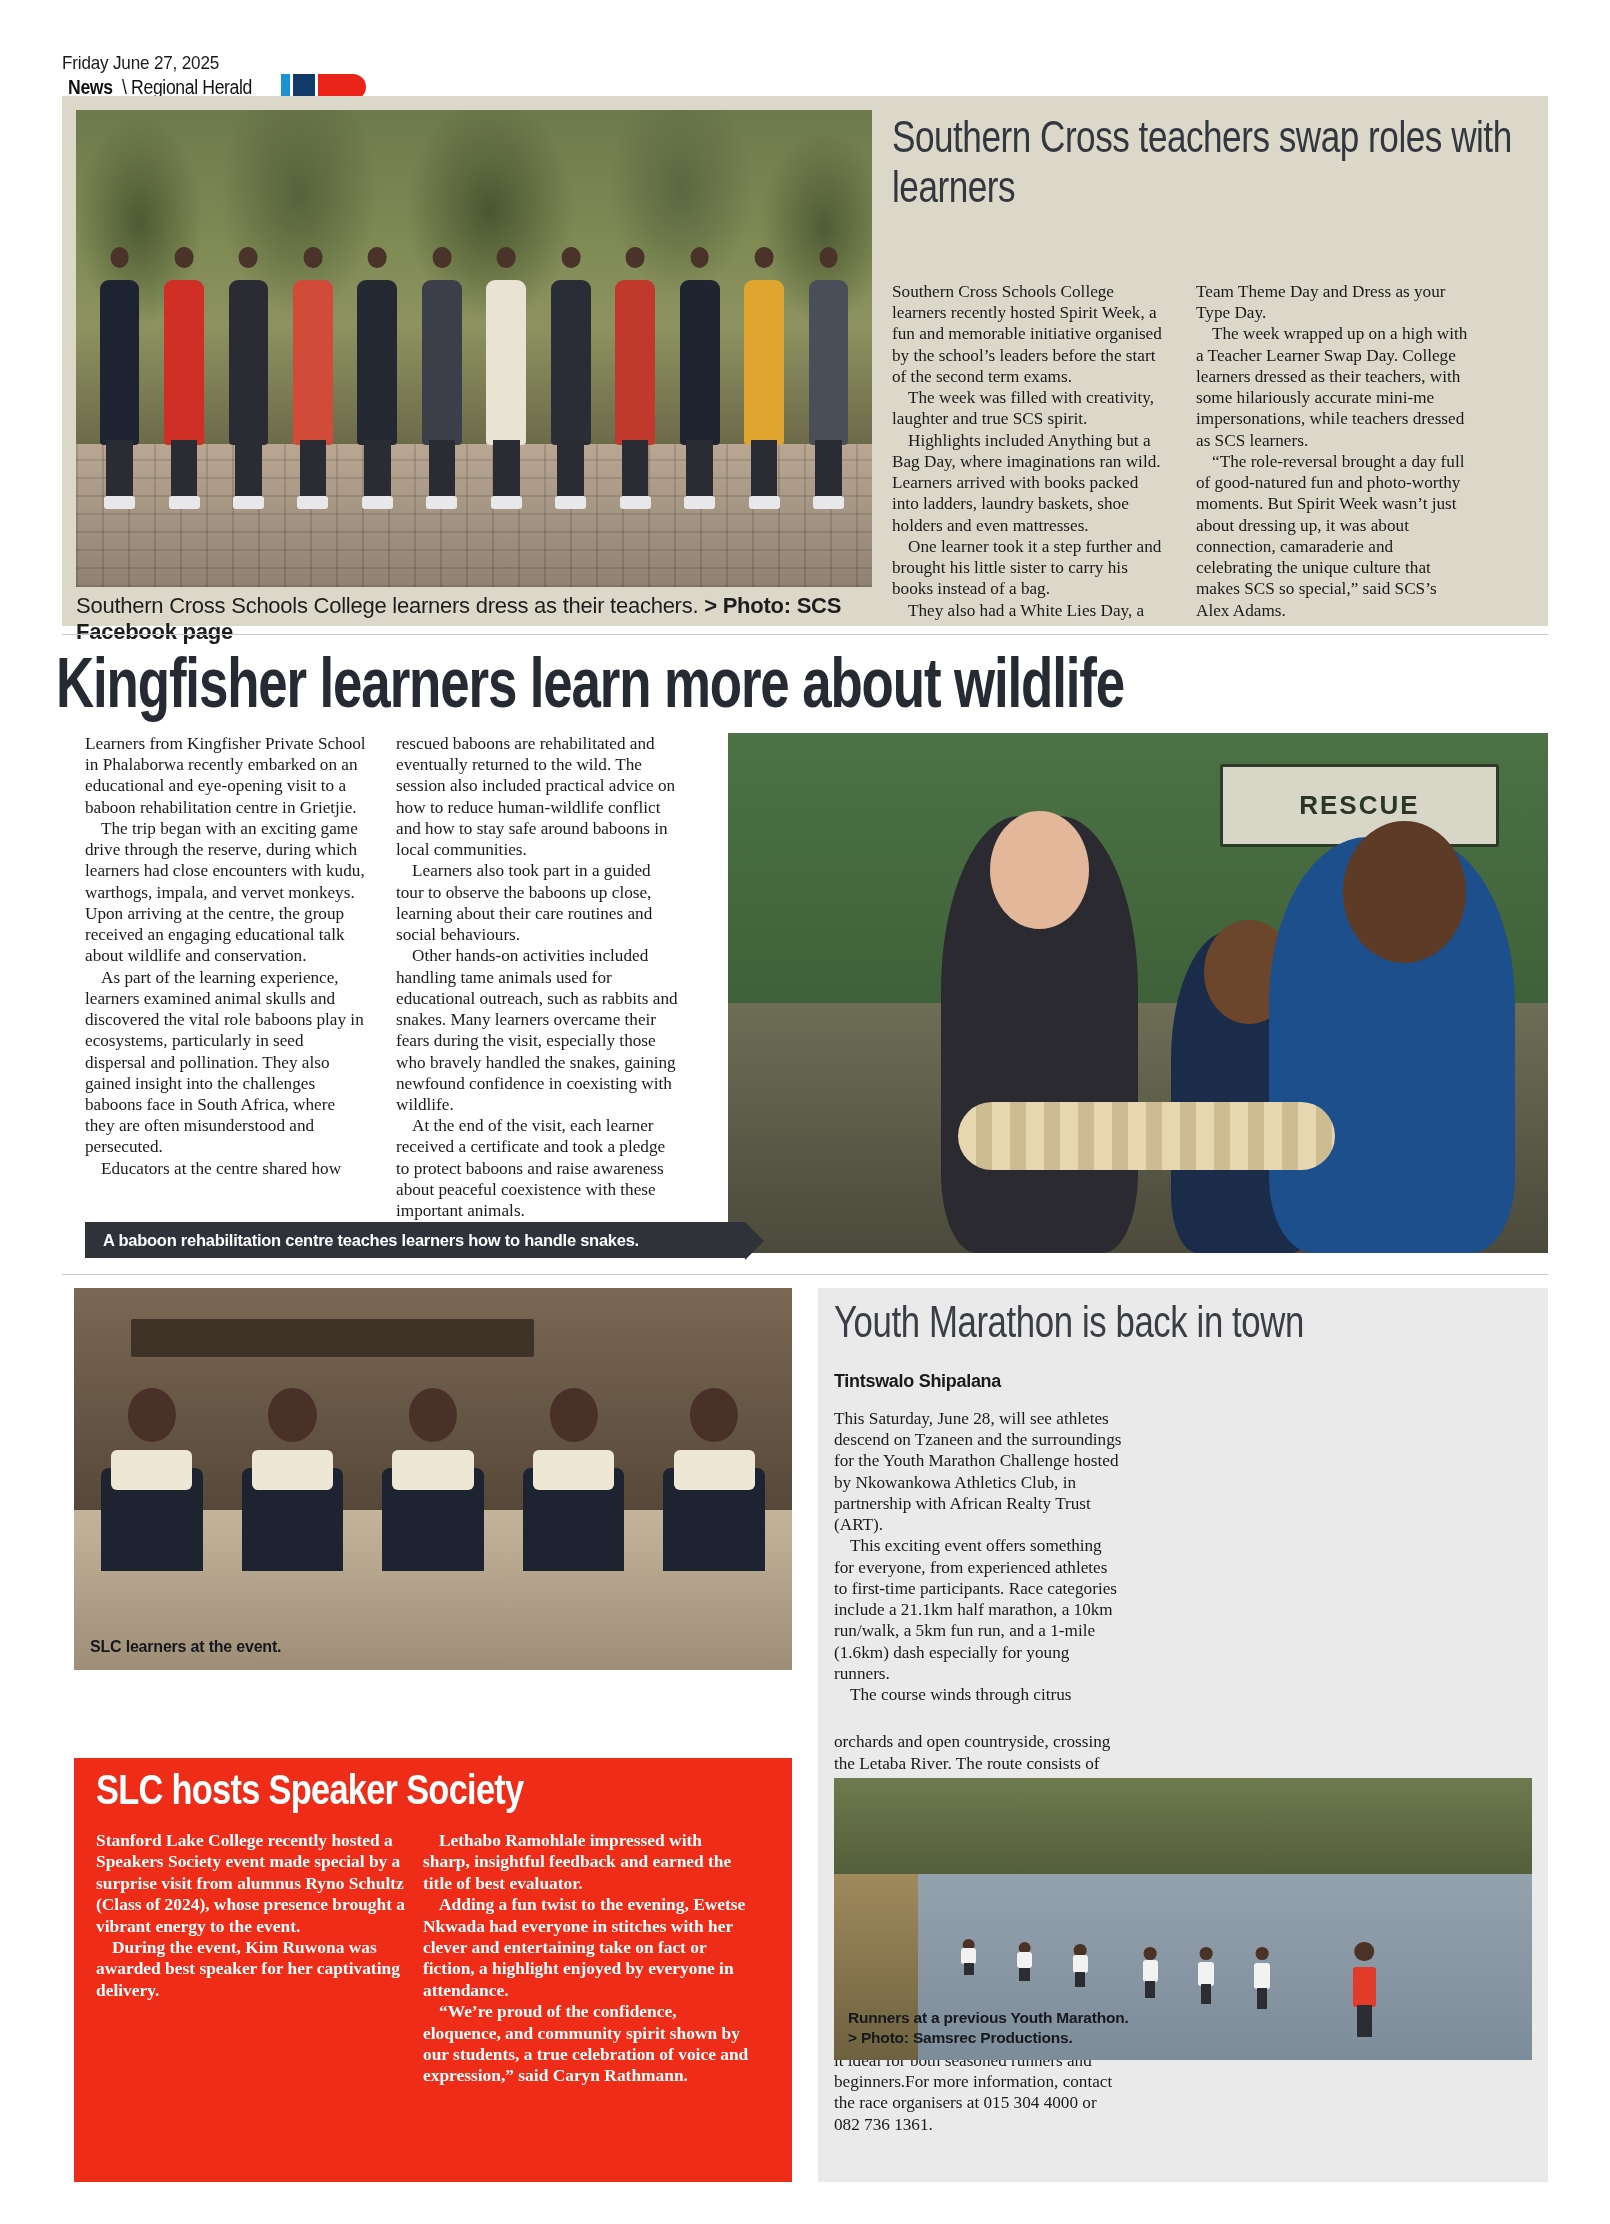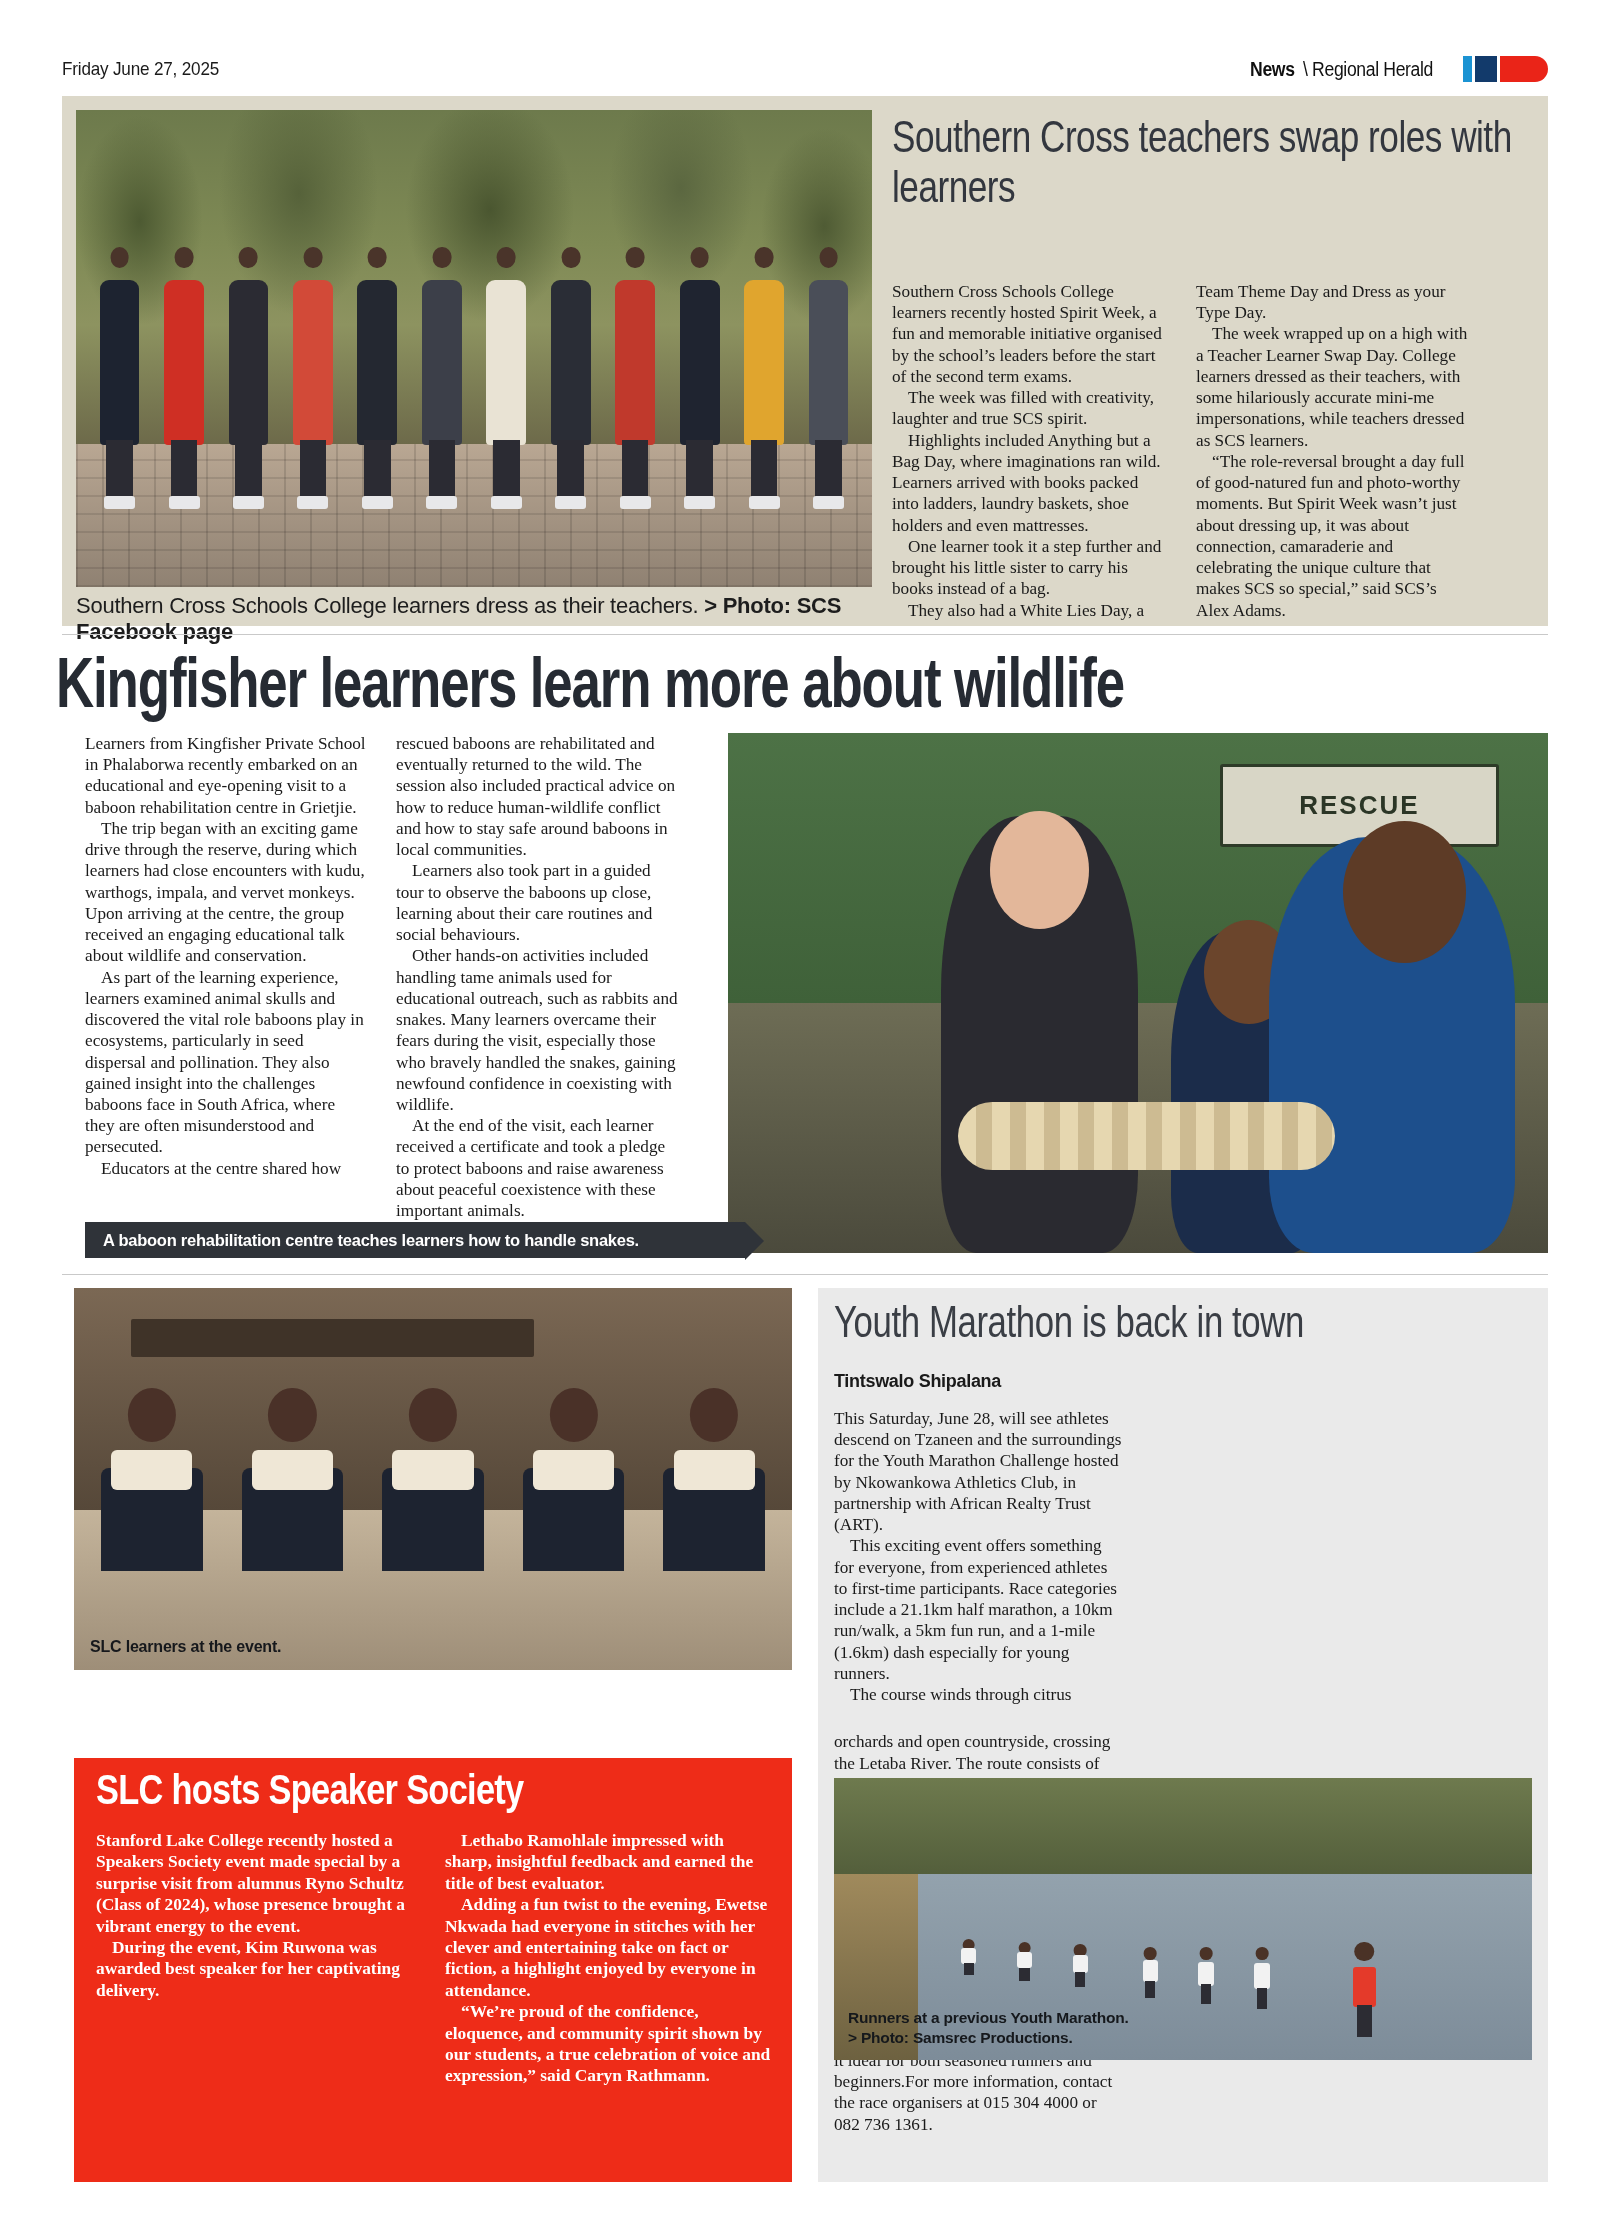--- a/index.html
+++ b/index.html
@@ -7,21 +7,21 @@
     width: 1610px; height: 2224px;
     background: #ffffff;
     font-family: "Liberation Serif", serif;
     -webkit-font-smoothing: antialiased;
   }
   .page { position: relative; width: 1610px; height: 2224px; overflow: hidden; }
 
   
   .masthead {
     position: absolute; left: 62px; top: 52px; width: 1486px; height: 34px;
-    display: flex; align-items: center; justify-content: space-between;
+    display: flex; justify-content: space-between; flex-direction: column;
   }
   .masthead-date {
     font-family: "Liberation Sans", sans-serif;
     font-size: 19px; color: #1a1a1a; letter-spacing: -0.2px;
     transform: scaleX(0.9); transform-origin: left center;
   }
   .masthead-right { display: flex; align-items: center; gap: 9px; }
   .masthead-section {
     font-family: "Liberation Sans", sans-serif;
     font-size: 20px; font-weight: bold; color: #111; letter-spacing: -0.4px;
@@ -121,21 +121,21 @@
     background: #ee2c18;
   }
   .slc-title {
     position: absolute; left: 22px; top: 10px; width: 900px;
     font-family: "Liberation Sans", sans-serif; font-weight: bold;
     font-size: 43px; line-height: 1; color: #ffffff; letter-spacing: -0.9px;
     transform: scaleX(0.8); transform-origin: left top; white-space: nowrap;
   }
   .slc-cols {
     position: absolute; left: 22px; top: 72px; width: 676px;
-    display: flex; gap: 22px;
+    display: flex; 
   }
   .slc-col { width: 327px; }
   .slc-text {
     font-family: "Liberation Serif", serif; font-weight: bold;
     font-size: 17.4px; line-height: 1.23; color: #ffffff;
   }
   .slc-text p { margin: 0; }
   .slc-text p + p { text-indent: 16px; }
 
   

